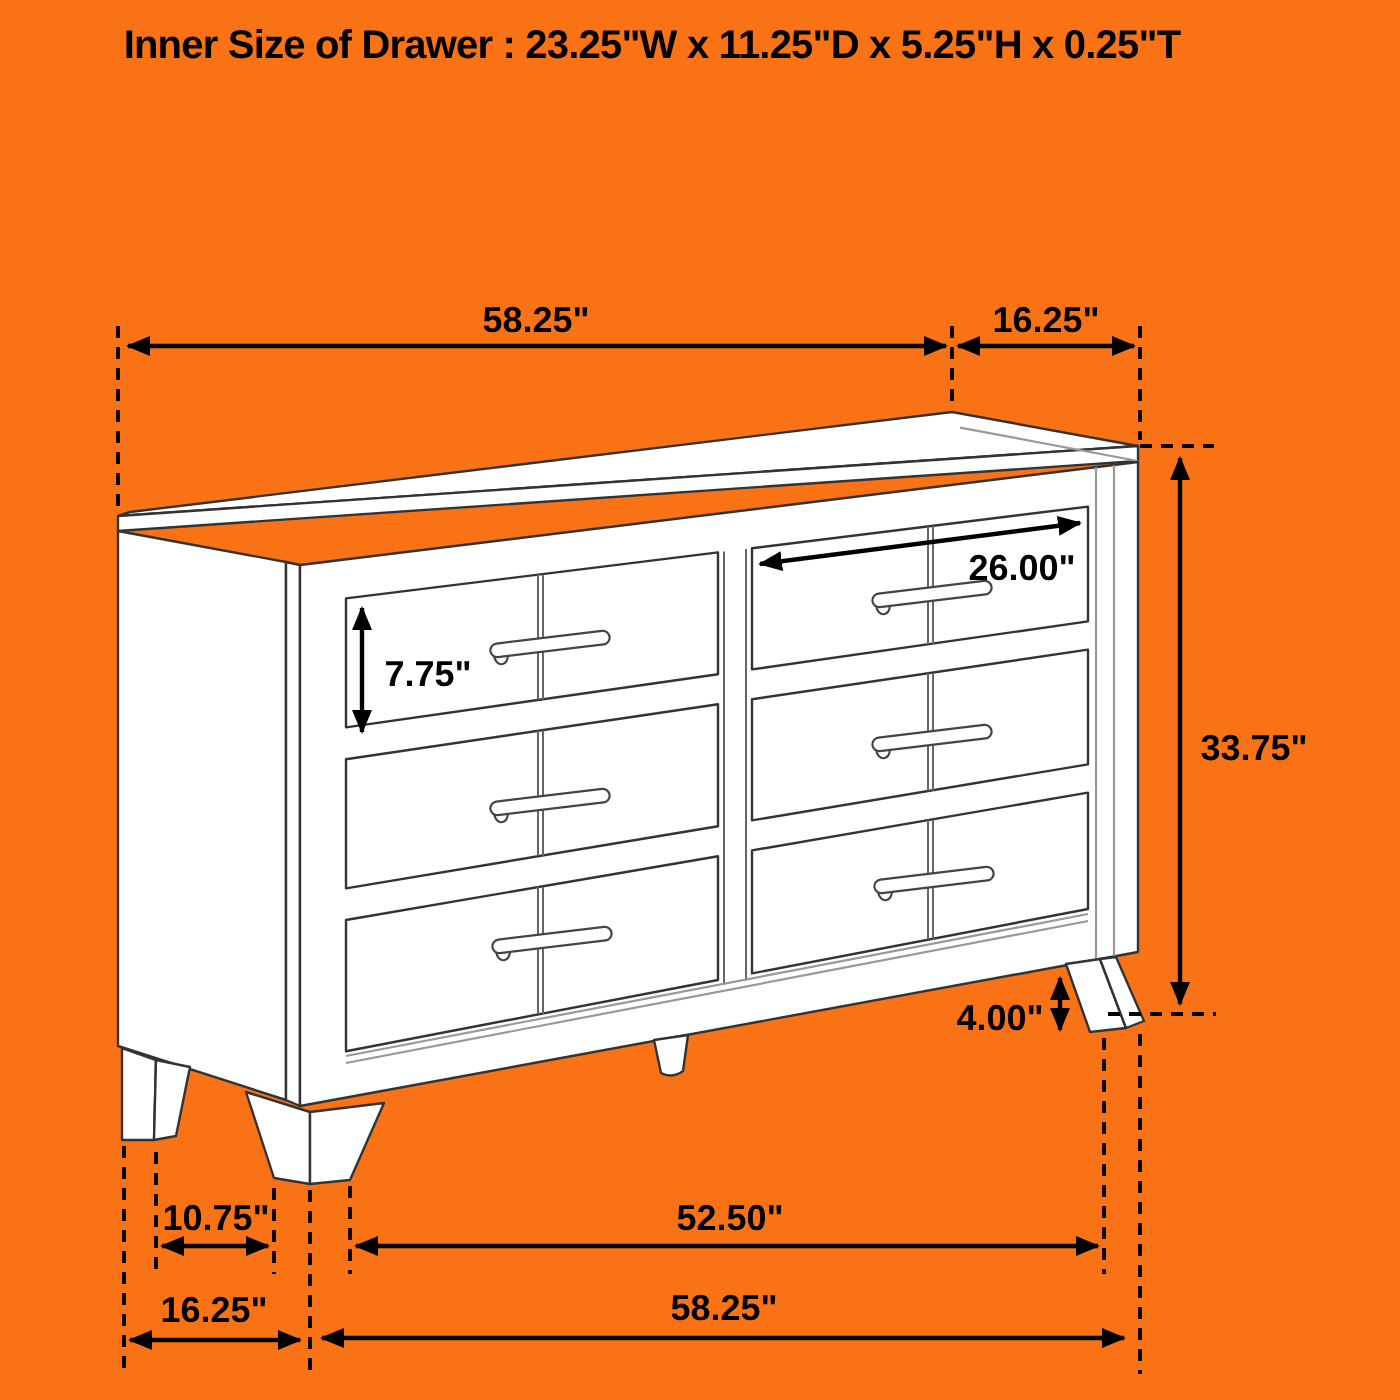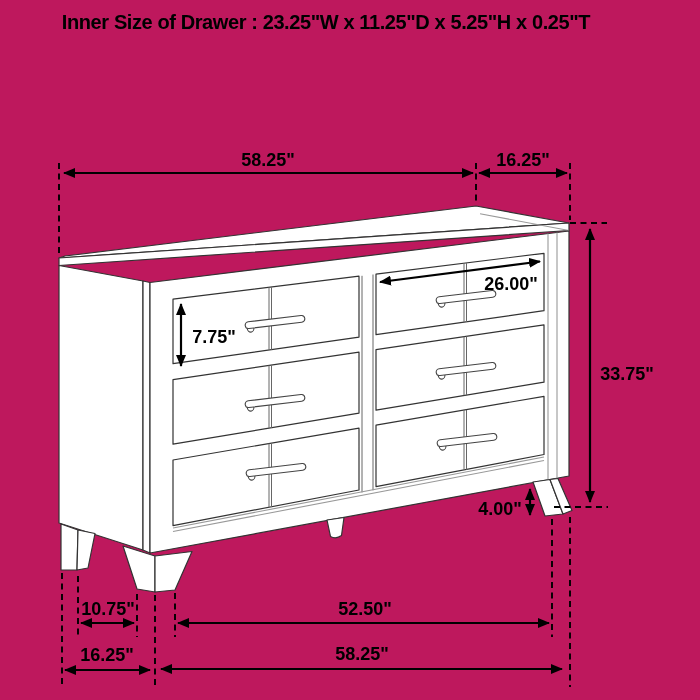--- a/index.html
+++ b/index.html
@@ -1,16 +1,16 @@
 <!DOCTYPE html>
 <html><head>
 <meta charset="utf-8">
 <style>
   html,body{margin:0;padding:0;background:#ffffff;}
-  .page{position:relative;width:700px;height:700px;background:#be185d;overflow:hidden;
+  .page{position:relative;width:700px;height:700px;background:#f97316;overflow:hidden;
         font-family:"Liberation Sans", sans-serif;}
   svg{display:block;}
   .title-text{font-family:"Liberation Sans", sans-serif;font-size:20px;font-weight:bold;
               letter-spacing:-0.4px;fill:#000;}
   .dim-label{font-family:"Liberation Sans", sans-serif;font-size:18px;font-weight:bold;fill:#000;}
   .art{fill:#ffffff;stroke:#333333;stroke-width:1.2;stroke-linejoin:round;}
   .art-gray{fill:none;stroke:#999999;stroke-width:1.1;}
   .art-mid{fill:none;stroke:#666666;stroke-width:1;}
   .dim-line{stroke:#000;stroke-width:2.2;fill:none;}
   .dash{stroke:#000;stroke-width:1.9;fill:none;stroke-dasharray:6 4.5;}

